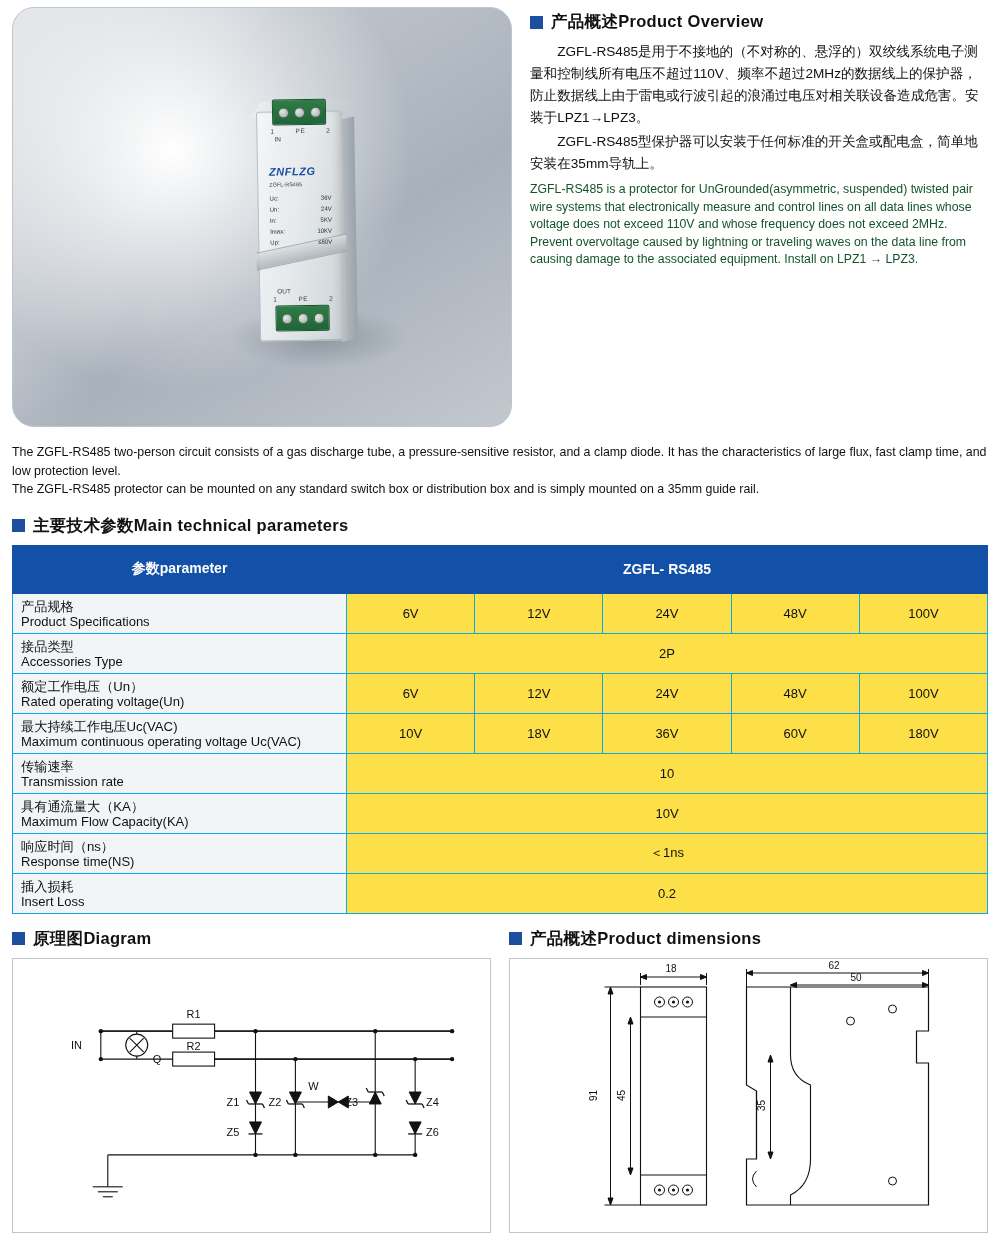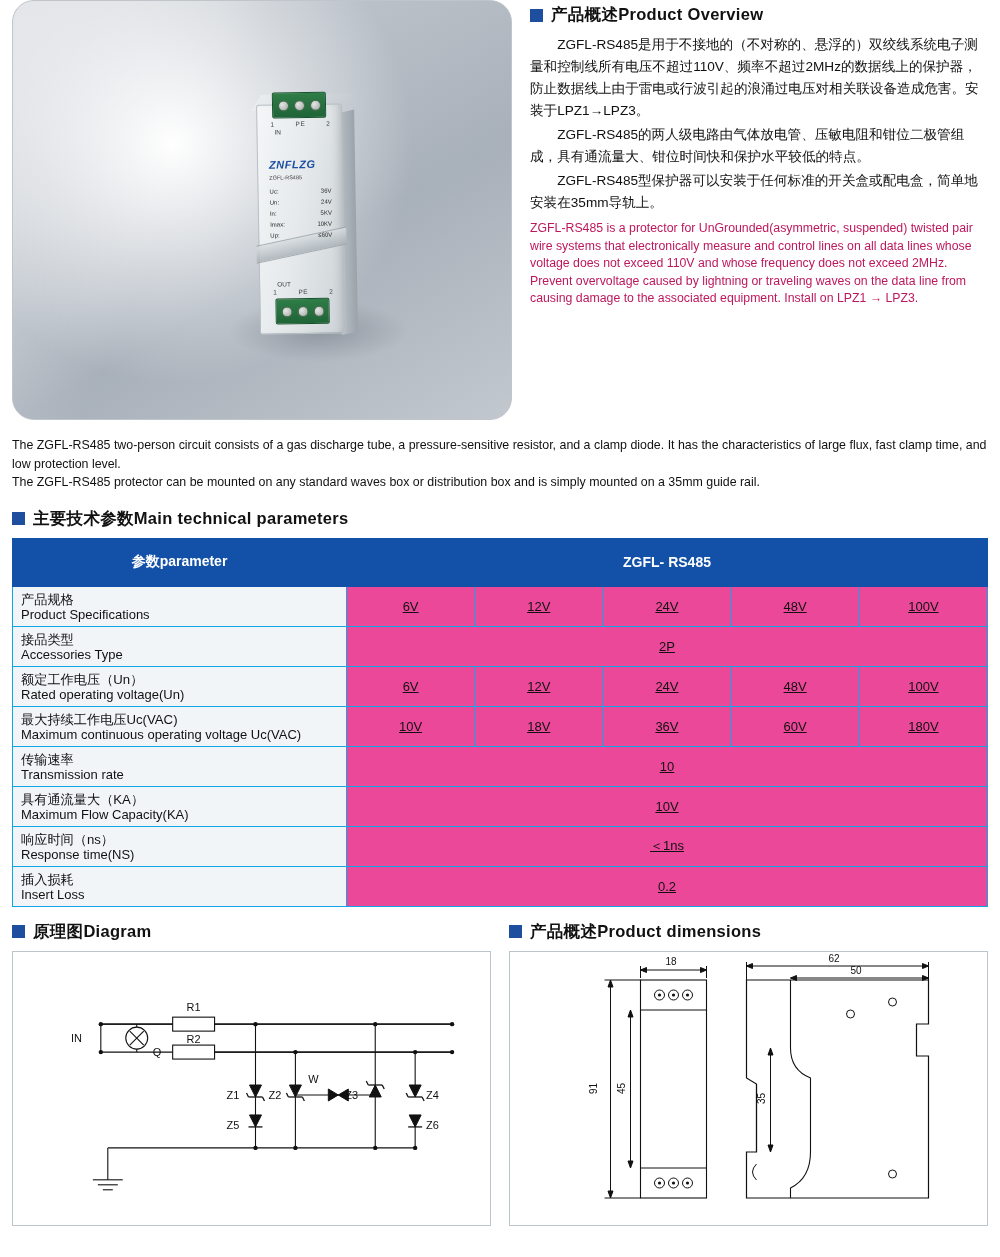--- a/index.html
+++ b/index.html
@@ -8,21 +8,21 @@
     width:1000px; height:1257px;
     font-family: "Liberation Sans", sans-serif;
     color:#1a1a1a;
     background:#ffffff;
     position:relative;
     overflow:hidden;
   }
   .page { position:relative; width:1000px; height:1257px; padding:0 12px; }
 
   
-  .top { display:flex; gap:18px; align-items:flex-start; padding-top:0; }
+  .top { display:flex; gap:18px; align-items:flex-start; padding-top:7px; }
   .photo-box {
     width:500px; height:420px;
     border-radius:22px;
     background:
       radial-gradient(circle at 32% 34%, #ffffff 0%, rgba(255,255,255,0) 55%),
       linear-gradient(150deg,#c8cdd3 0%, #b7bec6 35%, #a8b0ba 60%, #c2c8ce 100%);
     border:1px solid #bfc5cb;
     position:relative; overflow:hidden; flex:0 0 auto;
   }
   .photo-box:after{
@@ -92,41 +92,41 @@
     border-top:1px solid #9aa2a8; border-bottom:1px solid #9aa2a8;
     transform:skewY(-11deg); opacity:.85;
   }
 
   
   .rightcol { flex:1 1 auto; padding-top:4px; }
   .sec-head { display:flex; align-items:center; gap:8px; margin:0 0 8px 0; }
   .sec-head .sq { width:13px; height:13px; background:#1d4f9e; flex:0 0 auto; }
   .sec-head .txt { font-size:16.5px; font-weight:bold; color:#111; letter-spacing:.3px; }
   .p-cn { font-size:13.6px; line-height:22px; text-indent:2em; margin:0 0 2px 0; color:#111; }
-  .p-en { font-size:12.3px; line-height:17.5px; margin:6px 0 0 0; color:#be185d; }
+  .p-en { font-size:12.3px; line-height:17.5px; margin:6px 0 0 0; color:#14532d; }
 
   .fullwidth-en { font-size:12.4px; line-height:18.5px; margin:16px 0 16px 0; color:#111; }
   .fullwidth-en p { margin:0; }
 
   
   .tbl-head { margin:14px 0 8px 0; }
   table.params { width:100%; border-collapse:collapse; table-layout:fixed; }
   table.params th, table.params td { border:1px solid #0ea5e9; }
   table.params thead th {
     background:#1351a8; color:#fff; font-size:14px; font-weight:bold;
     height:48px; border-color:#1351a8;
   }
   table.params thead th.pcol { width:334px; }
   td.namecell {
     padding:5px 8px; background:#f2f5f8; vertical-align:middle;
   }
   td.namecell .cn { font-size:13.2px; line-height:16px; color:#111; }
   td.namecell .en { font-size:13px; line-height:13px; color:#111; }
   td.val {
-    text-align:center; font-size:13px; color:#111; height:38px; background:#ec4899;text-decoration:underline;
+    text-align:center; font-size:13px; color:#111; height:38px; background:#fde047;
   }
 
   
   .bottom { display:flex; gap:18px; margin-top:14px; }
   .panel { flex:1 1 0; }
   .panel-box { border:1px solid #bcc4cc; height:275px; position:relative; background:#fff; }
   svg { display:block; }
 
   .cap { font-size:11px; fill:#111; font-family:"Liberation Sans", sans-serif; }
   .cap-s { font-size:10px; fill:#111; font-family:"Liberation Sans", sans-serif; }
@@ -196,29 +196,28 @@
         </div>
       </div>
     </div>
 
     <div class="rightcol">
       <div class="sec-head">
         <span class="sq"></span>
         <span class="txt">产品概述Product Overview</span>
       </div>
       <p class="p-cn">ZGFL-RS485是用于不接地的（不对称的、悬浮的）双绞线系统电子测量和控制线所有电压不超过110V、频率不超过2MHz的数据线上的保护器，防止数据线上由于雷电或行波引起的浪涌过电压对相关联设备造成危害。安装于LPZ1→LPZ3。</p>
-      <p class="p-cn">ZGFL-RS485的两人级电路由气体放电管、压敏电阻和钳位二极管组成，具有通流量大、钳位时间快和保护水平较低的特点。</p>
       <p class="p-cn">ZGFL-RS485型保护器可以安装于任何标准的开关盒或配电盒，简单地安装在35mm导轨上。</p>
       <p class="p-en">ZGFL-RS485 is a protector for UnGrounded(asymmetric, suspended) twisted pair wire systems that electronically measure and control lines on all data lines whose voltage does not exceed 110V and whose frequency does not exceed 2MHz. Prevent overvoltage caused by lightning or traveling waves on the data line from causing damage to the associated equipment. Install on LPZ1 → LPZ3.</p>
     </div>
   </div>
 
   <div class="fullwidth-en">
     <p>The ZGFL-RS485 two-person circuit consists of a gas discharge tube, a pressure-sensitive resistor, and a clamp diode. It has the characteristics of large flux, fast clamp time, and low protection level.</p>
-    <p>The ZGFL-RS485 protector can be mounted on any standard waves box or distribution box and is simply mounted on a 35mm guide rail.</p>
+    <p>The ZGFL-RS485 protector can be mounted on any standard switch box or distribution box and is simply mounted on a 35mm guide rail.</p>
   </div>
 
   <div class="sec-head tbl-head">
     <span class="sq"></span>
     <span class="txt">主要技术参数Main technical parameters</span>
   </div>
 
   <table class="params">
     <colgroup>
       <col style="width:334px">

